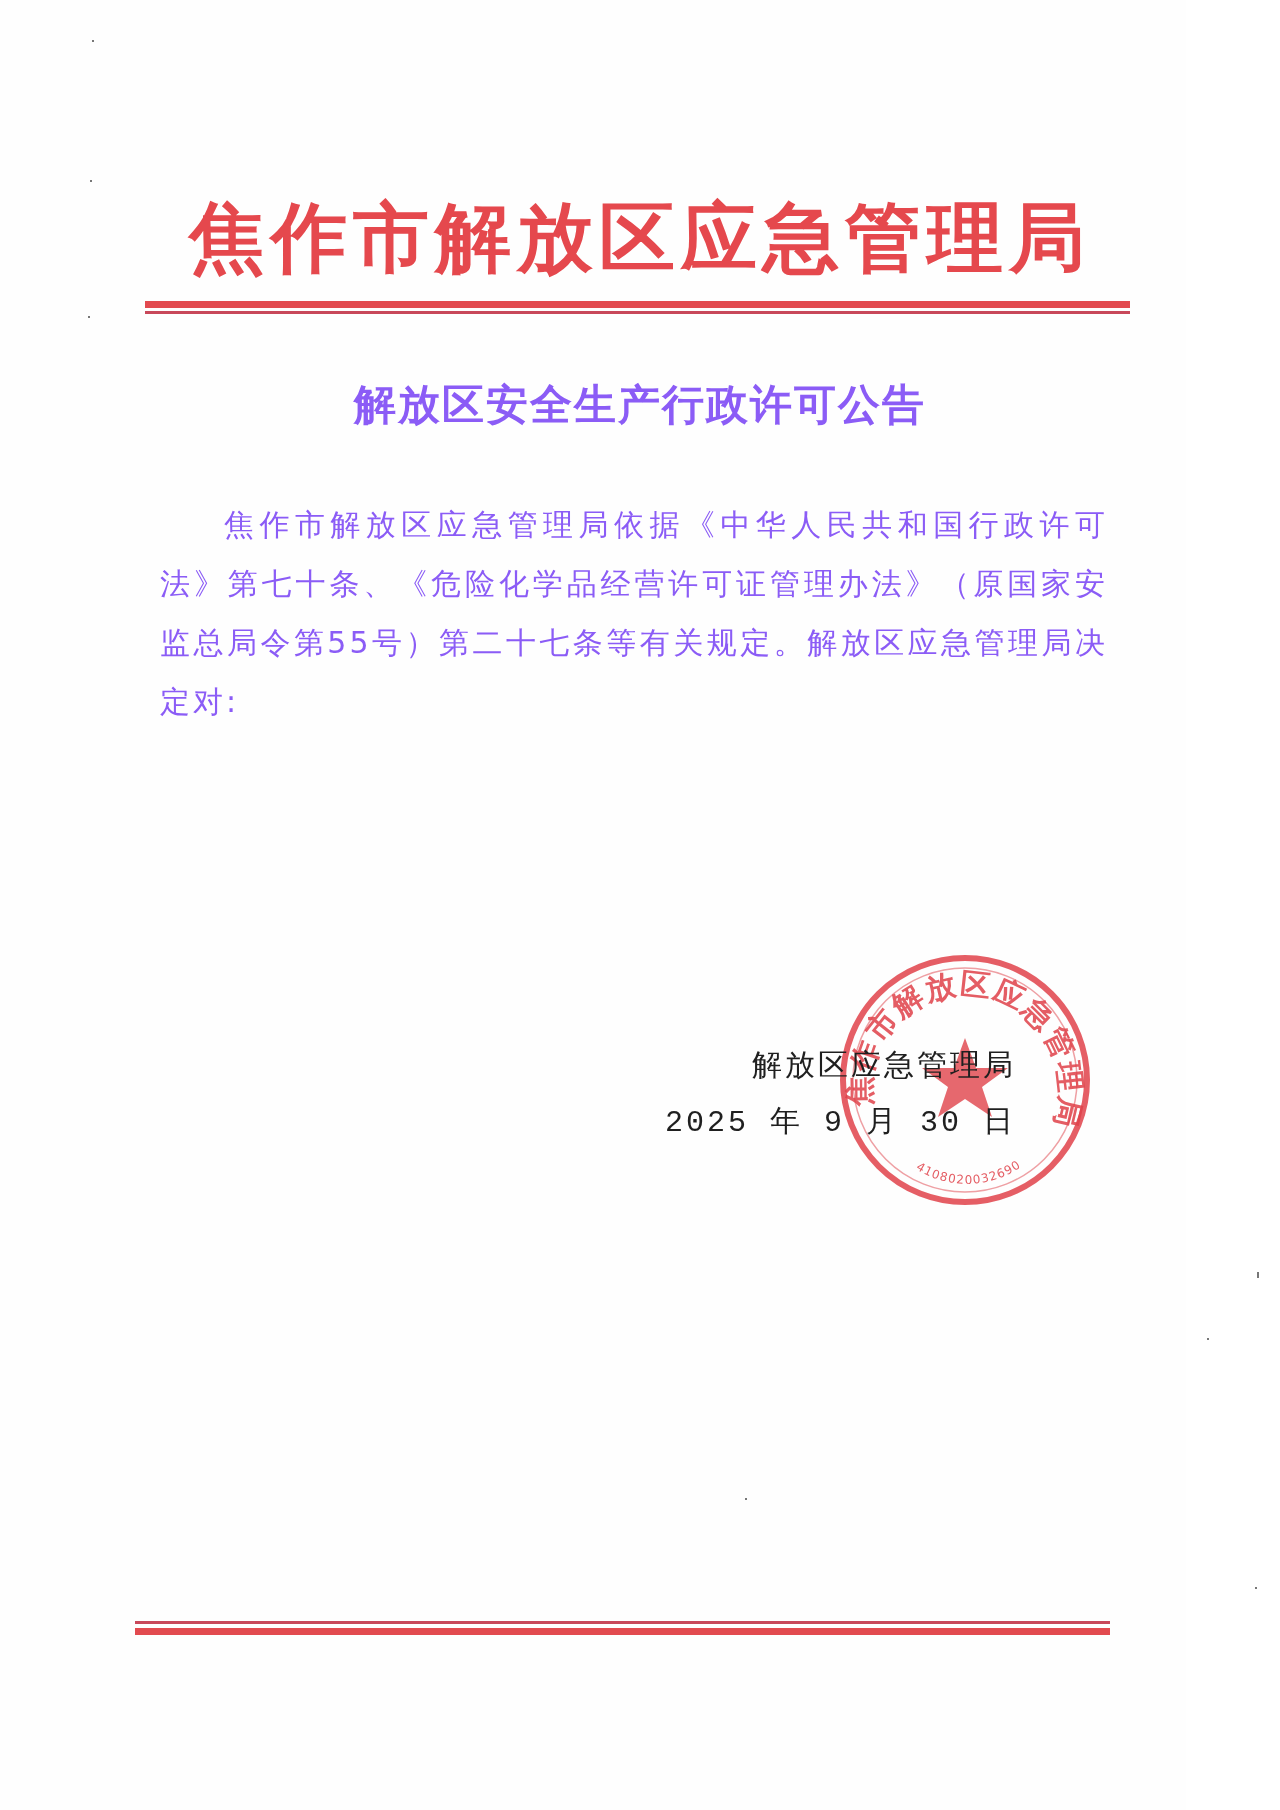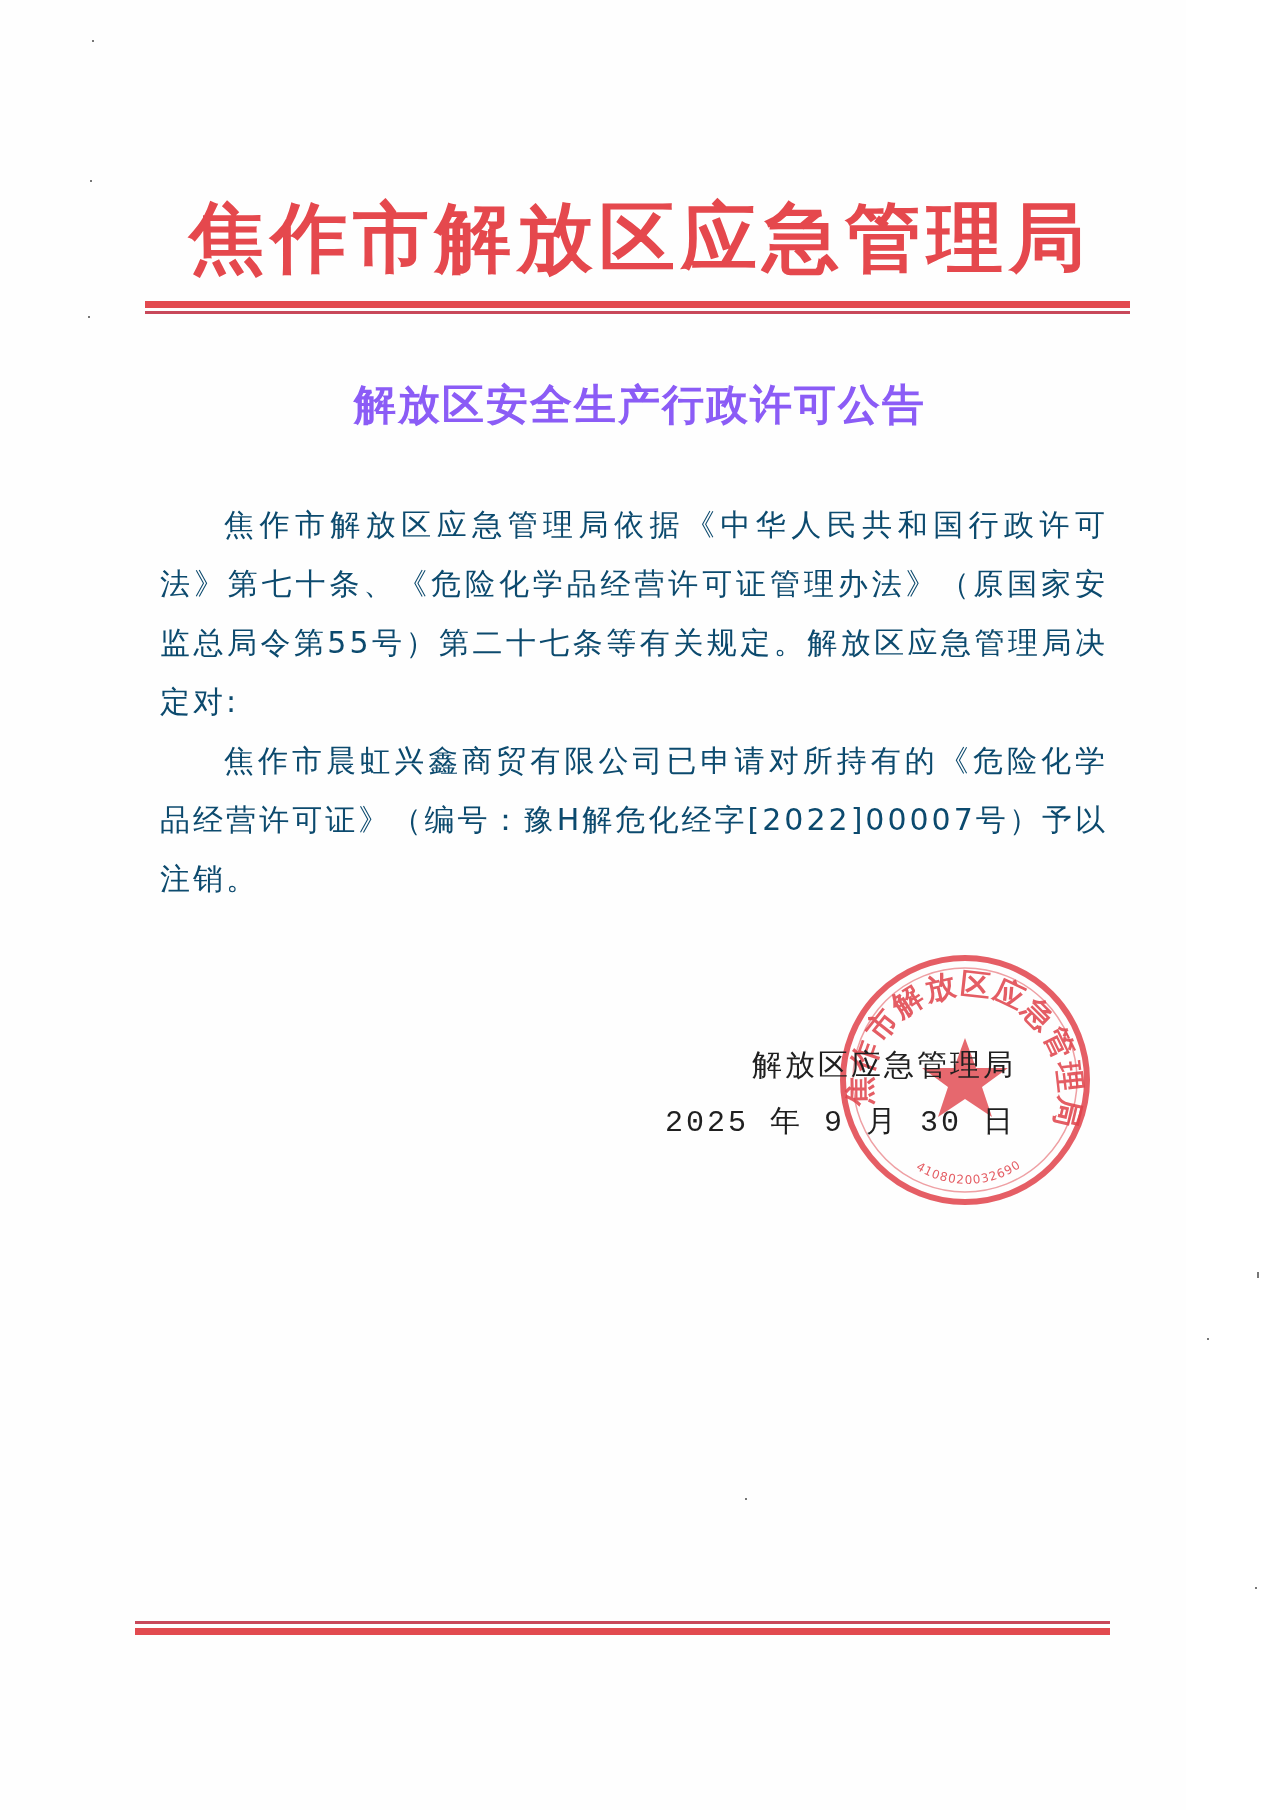--- a/index.html
+++ b/index.html
@@ -14,21 +14,21 @@
 
   .redline-thick { position: absolute; height: 7px; background: #e24a4f; }
   .redline-thin  { position: absolute; height: 3px; background: #c8485a; }
 
   .doc-title { position: absolute; left: 150px; top: 370px; width: 980px; text-align: center;
                font-family: "DejaVu Serif", "Liberation Serif", serif; font-weight: bold;
                font-size: 42px; letter-spacing: 2px; color: #8b5cf6; line-height: 70px; }
 
   .body-text { position: absolute; left: 160px; top: 495px; width: 948px;
                font-family: "DejaVu Sans", "Liberation Sans", sans-serif;
-               font-size: 30px; line-height: 59px; color: #0c4a6e; letter-spacing: 3px;
+               font-size: 30px; line-height: 59px; color: #8b5cf6; letter-spacing: 3px;
                text-align: justify; }
   .body-text p { margin: 0; text-indent: 64px; }
   .body-text p + p { margin-top: 0; }
 
   .stamp { position: absolute; left: 835px; top: 950px; width: 260px; height: 260px; }
 
   .sign { position: absolute; right: 170px; text-align: center;
           font-family: "DejaVu Sans", "Liberation Sans", sans-serif;
           font-size: 30px; color: #1f1f1f; letter-spacing: 3px; line-height: 40px; }
 </style>
@@ -47,21 +47,20 @@
 
   <div class="org-title">焦作市解放区应急管理局</div>
 
   <div class="redline-thick" style="left:145px; top:301px; width:985px;"></div>
   <div class="redline-thin" style="left:145px; top:311px; width:985px;"></div>
 
   <div class="doc-title">解放区安全生产行政许可公告</div>
 
   <div class="body-text">
     <p>焦作市解放区应急管理局依据《中华人民共和国行政许可法》第七十条、《危险化学品经营许可证管理办法》（原国家安监总局令第55号）第二十七条等有关规定。解放区应急管理局决定对:</p>
-    <p>焦作市晨虹兴鑫商贸有限公司已申请对所持有的《危险化学品经营许可证》（编号：豫H解危化经字[2022]00007号）予以注销。</p>
   </div>
 
   <svg class="stamp" viewBox="0 0 260 260">
     <circle cx="130" cy="130" r="122" fill="none" stroke="#e0424a" stroke-width="6" opacity="0.85"></circle>
     <circle cx="130" cy="130" r="112" fill="none" stroke="#e0424a" stroke-width="1.5" opacity="0.5"></circle>
     <defs>
       <path id="arcTop" d="M 40 170 A 95 95 0 1 1 220 170"></path>
       <path id="arcBottom" d="M 75 215 A 95 95 0 0 0 200 205"></path>
     </defs>
     <text font-family="DejaVu Serif, serif" font-weight="bold" font-size="30" fill="#e0424a" opacity="0.85" letter-spacing="2">

